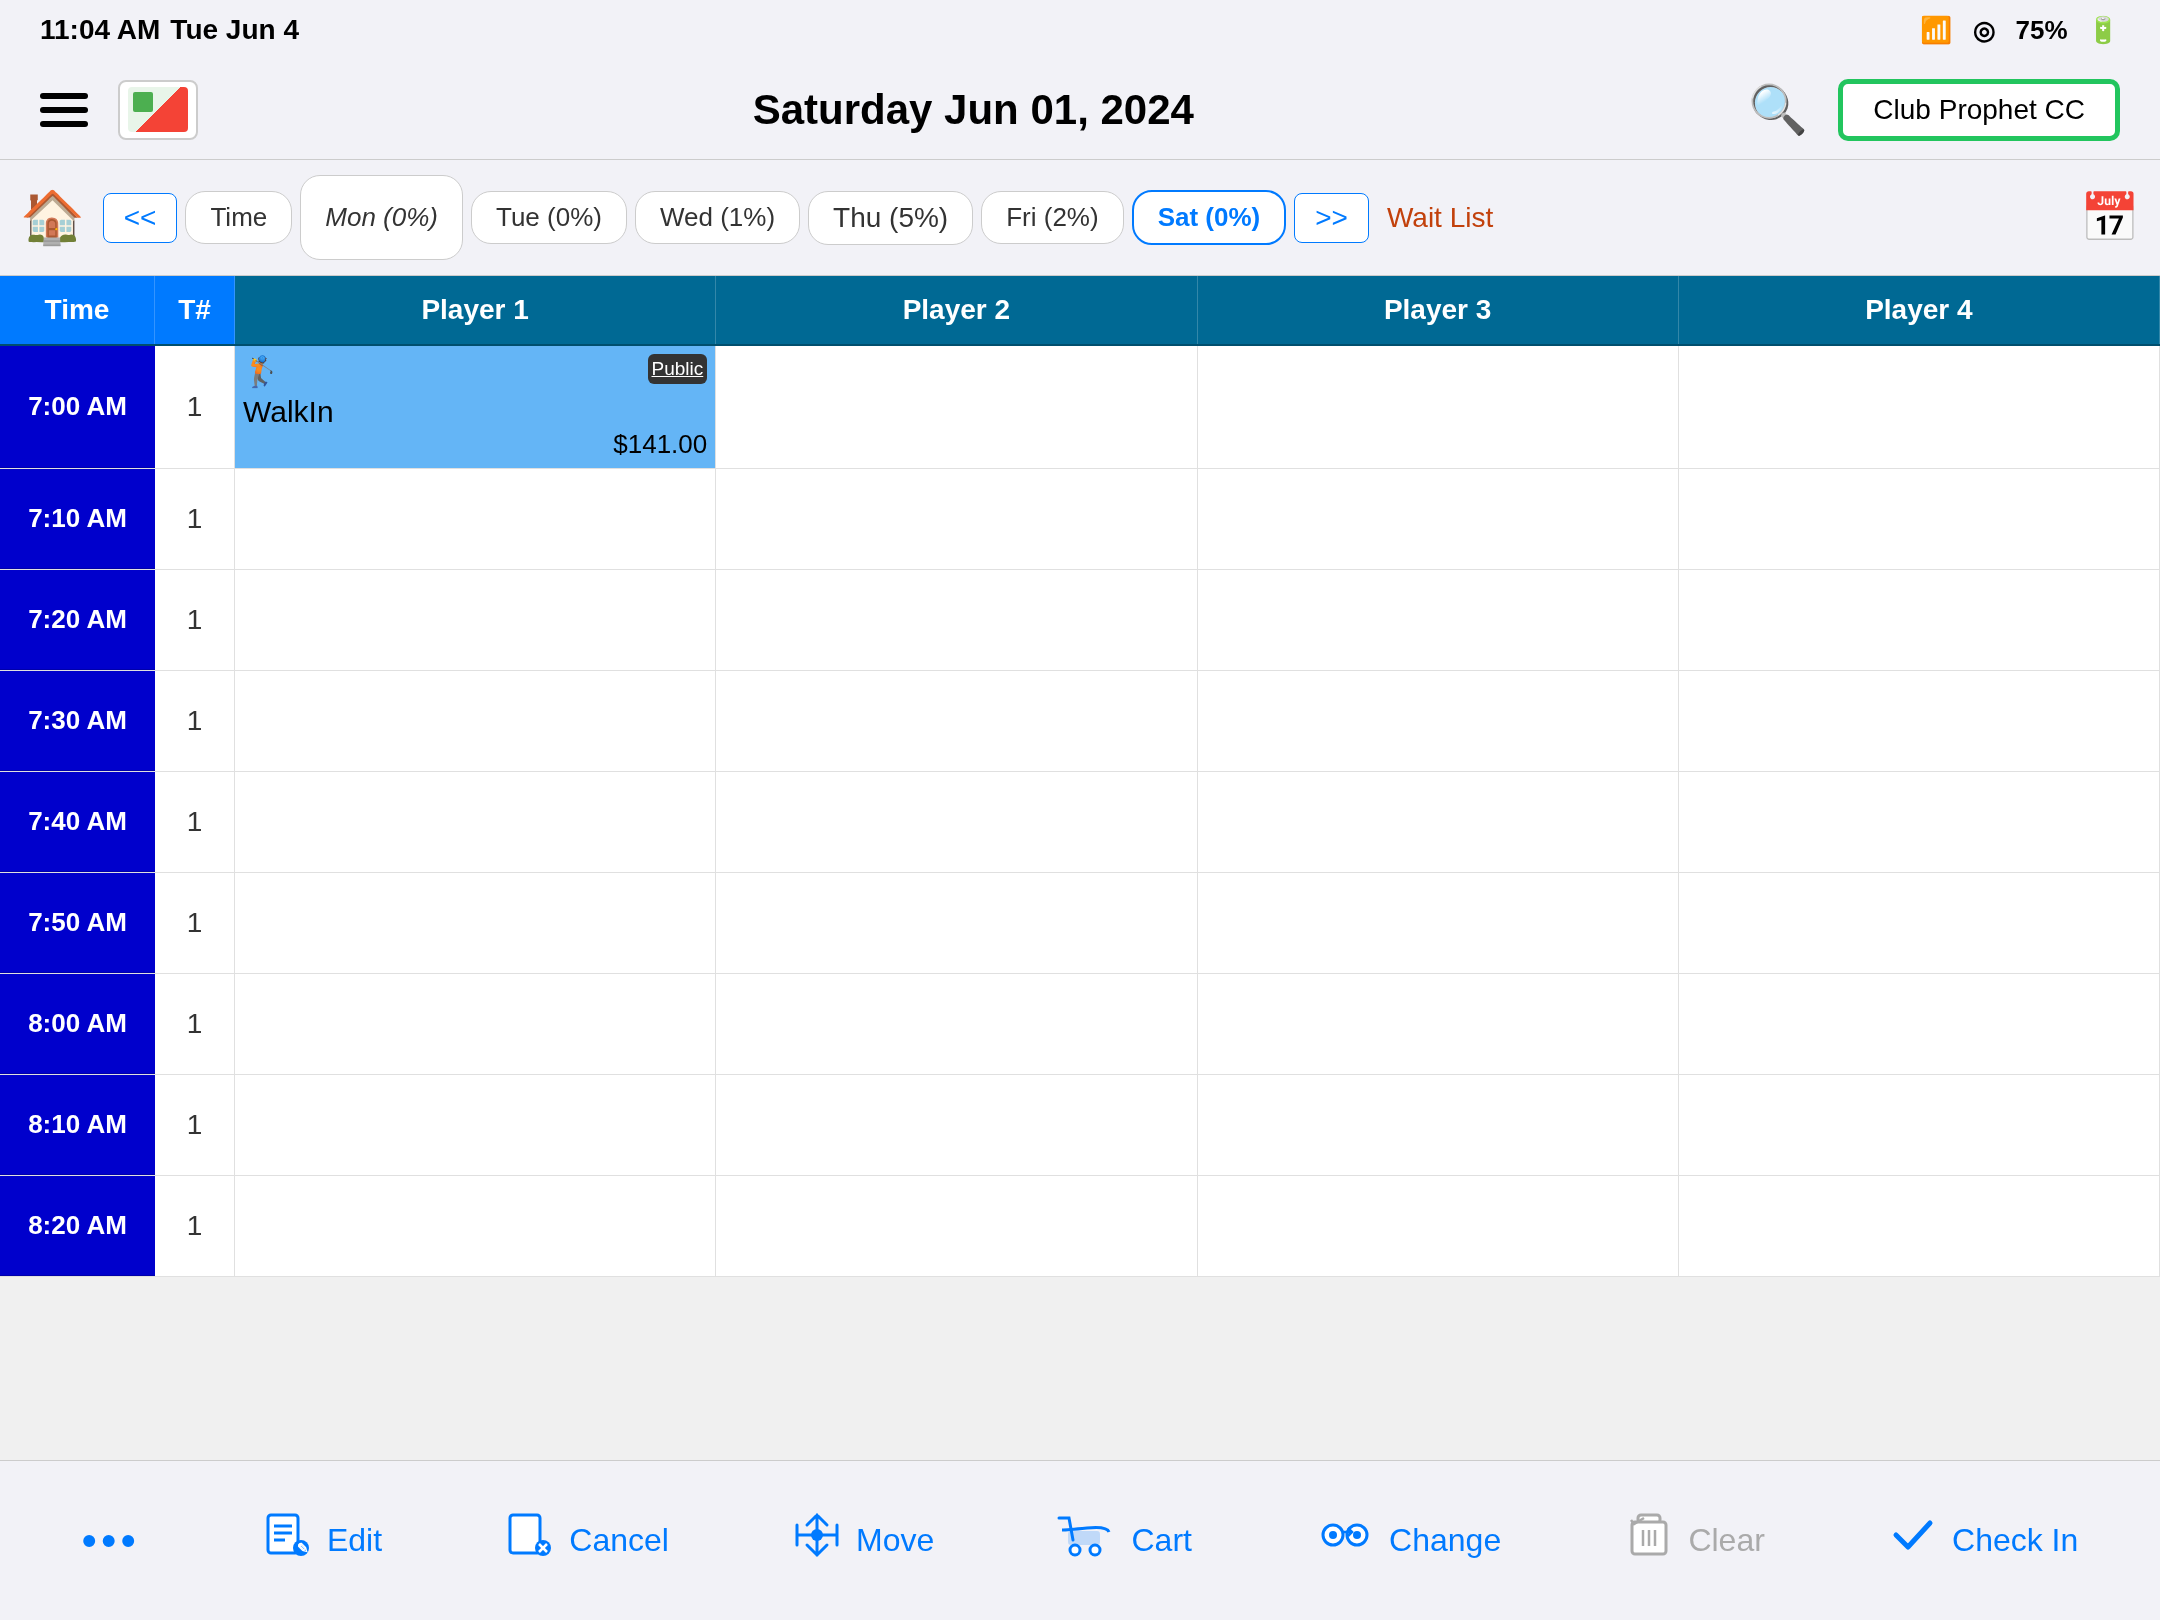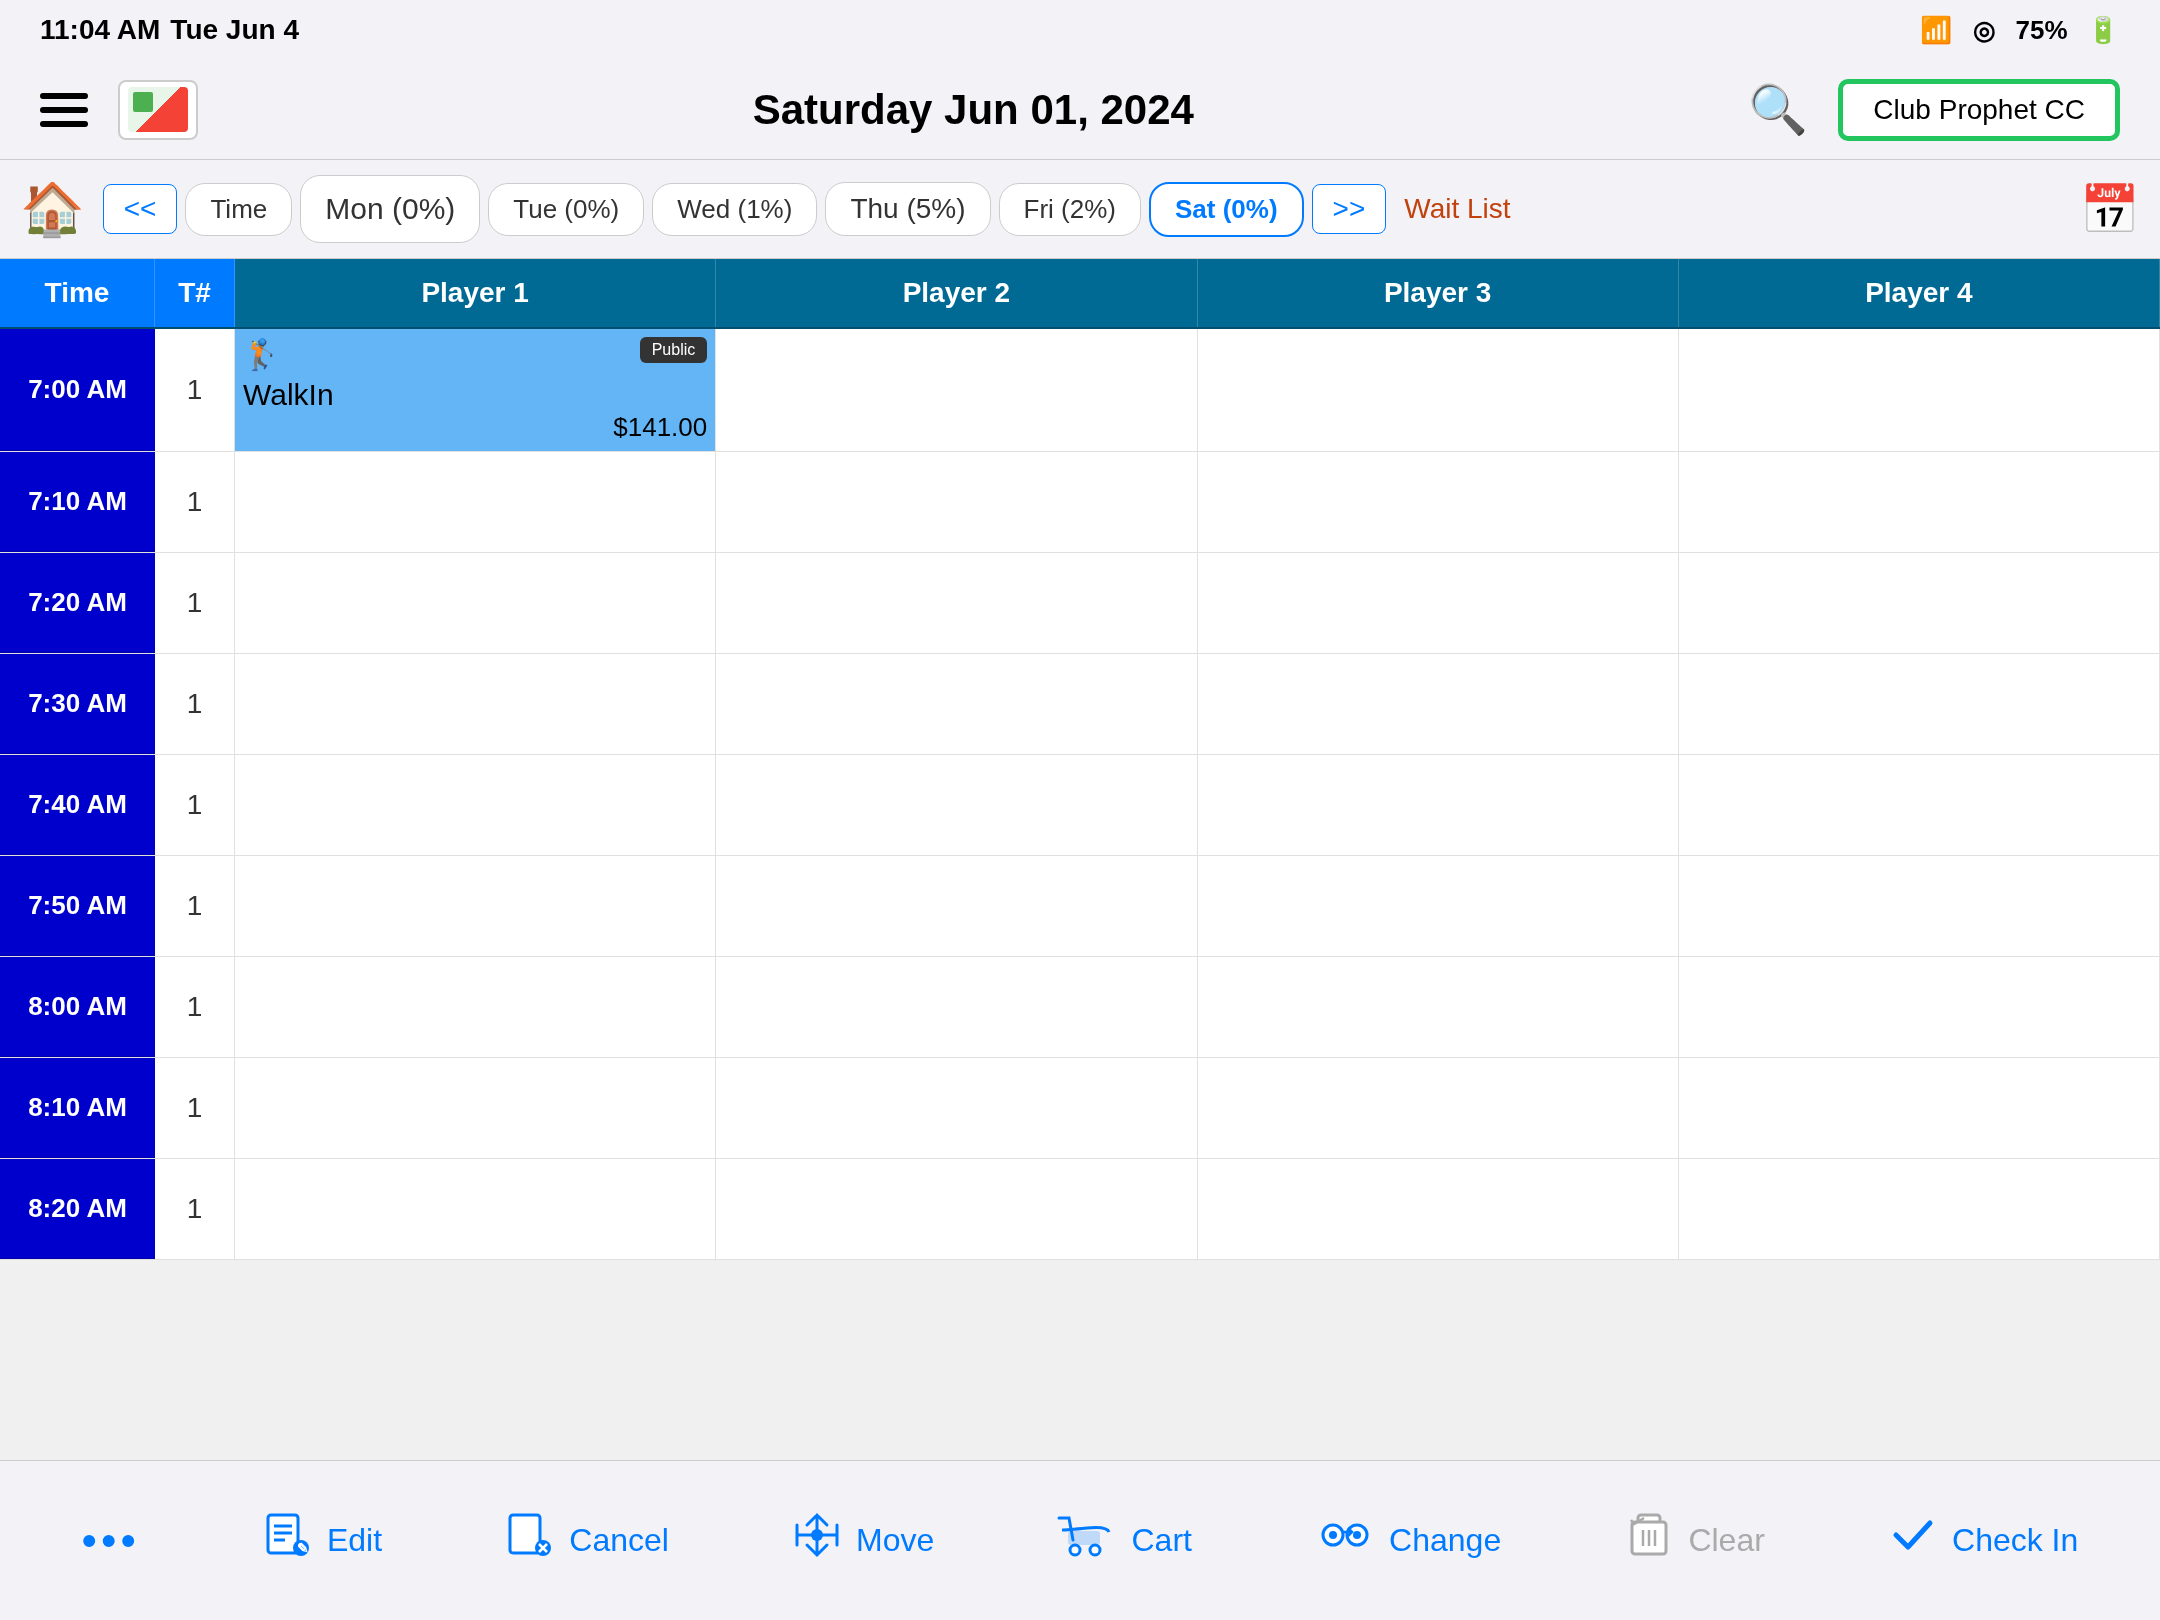--- a/index.html
+++ b/index.html
@@ -93,21 +93,21 @@
       padding: 8px; min-height: 100px;
     }
     .player-cell.active-booking {
       background: #64b5f6;
     }
     .booking-content {
       display: flex; flex-direction: column; height: 100%;
     }
     .booking-header { display: flex; justify-content: space-between; align-items: flex-start; }
     .booking-badge {
-      background: #333; color: white; font-size: 16px; padding: 4px 12px; border-radius: 6px;
+      background: #333; color: white; font-size: 19px; padding: 4px 4px; border-radius: 6px; text-decoration: underline;
     }
     .booking-icon { font-size: 30px; }
     .booking-name { font-size: 30px; font-weight: 500; color: #000; margin-top: 6px; }
     .booking-price { font-size: 26px; color: #000; text-align: right; margin-top: auto; }
 
     
     .bottom-toolbar {
       position: fixed; bottom: 0; left: 0; right: 0;
       display: flex; align-items: center; justify-content: space-around;
       background: #f2f2f7; border-top: 1px solid #ccc;
@@ -154,21 +154,21 @@
   <div class="top-nav-right">
     <span class="search-btn">🔍</span>
     <div class="club-selector">Club Prophet CC</div>
   </div>
 </div>
 
 <div class="day-tabs">
   <span class="home-btn">🏠</span>
   <button class="nav-arrow">&lt;&lt;</button>
   <button class="day-tab" style="font-size:26px;padding:10px 24px;">Time</button>
-  <button class="day-tab" style="font-size:30px;padding:16px 24px;">Mon (0%)</button>
+  <button class="day-tab" style="font-size:26px;padding:26px 24px;font-style:italic;">Mon (0%)</button>
   <button class="day-tab" style="font-size:26px;padding:10px 24px;">Tue (0%)</button>
   <button class="day-tab" style="font-size:26px;padding:10px 24px;">Wed (1%)</button>
   <button class="day-tab" style="font-size:28px;padding:10px 24px;">Thu (5%)</button>
   <button class="day-tab" style="font-size:26px;padding:10px 24px;">Fri (2%)</button>
   <button class="day-tab active" style="font-size:26px;padding:10px 24px;">Sat (0%)</button>
   <button class="nav-arrow">&gt;&gt;</button>
   <span class="wait-list-btn">Wait List</span>
   <span class="calendar-btn">📅</span>
 </div>
 

